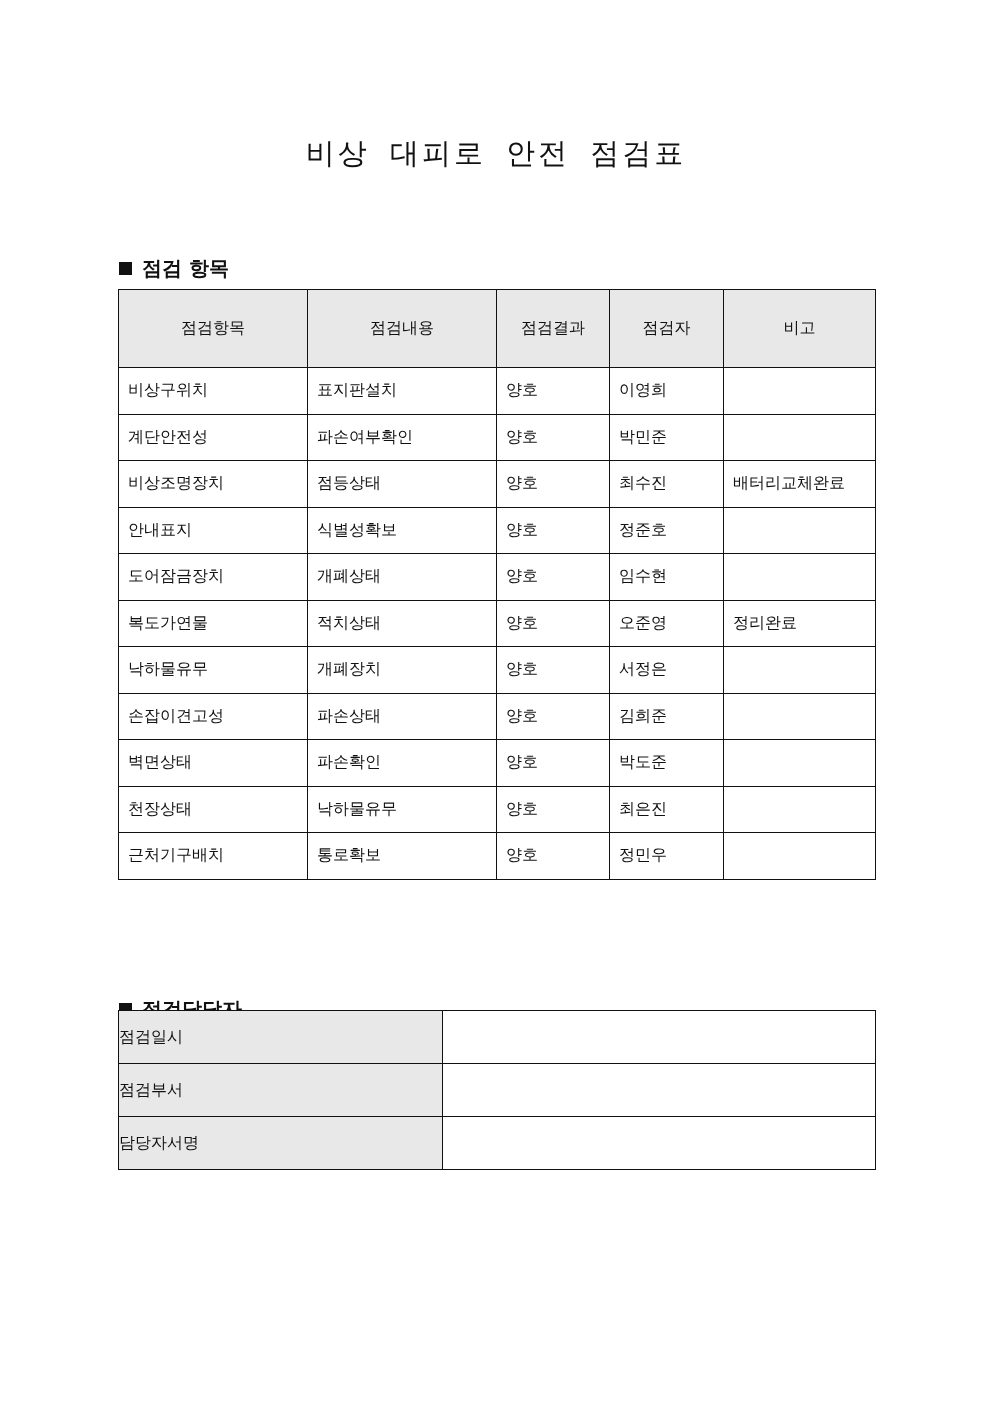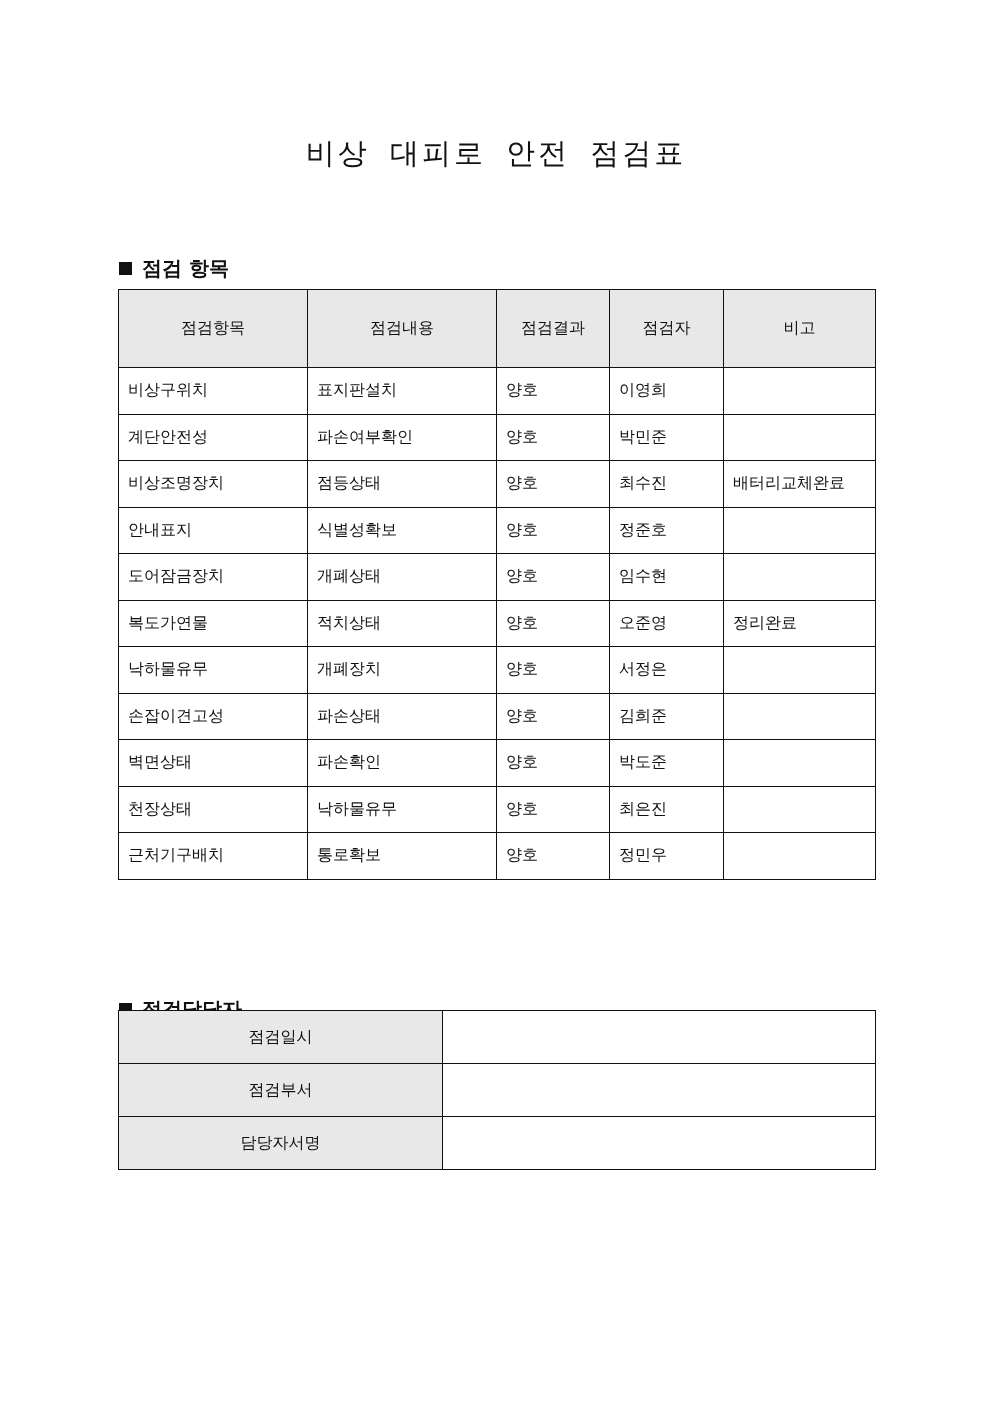--- a/index.html
+++ b/index.html
@@ -18,21 +18,21 @@
     .section-heading .square {
       width: 13px; height: 13px; background: #111; display: inline-block;
     }
     table { position: absolute; border-collapse: collapse; table-layout: fixed; }
     td, th { border: 1.5px solid #111; font-size: 16px; font-weight: normal; }
     .items-table { left: 118px; top: 289px; width: 757px; }
     .items-table th { background: #e8e8e8; height: 45px; text-align: center; padding: 16px; }
     .items-table td { height: 45.5px; padding: 0 0 0 9px; text-align: left; }
     .staff-table { left: 118px; top: 1010px; width: 757px; }
     .staff-table td { height: 50px; }
-    .staff-table td.label { background: #e8e8e8; text-align: center; padding: 0; }
+    .staff-table td.label { background: #e8e8e8; padding: 0; }
     .staff-table td.value { background: #ffffff; }
   </style>
 </head>
 <body>
 
 <div class="title">비상 대피로 안전 점검표</div>
 
 <div class="section-heading" style="top:255px;">
   <span class="square"></span>
   <span>점검 항목</span>

